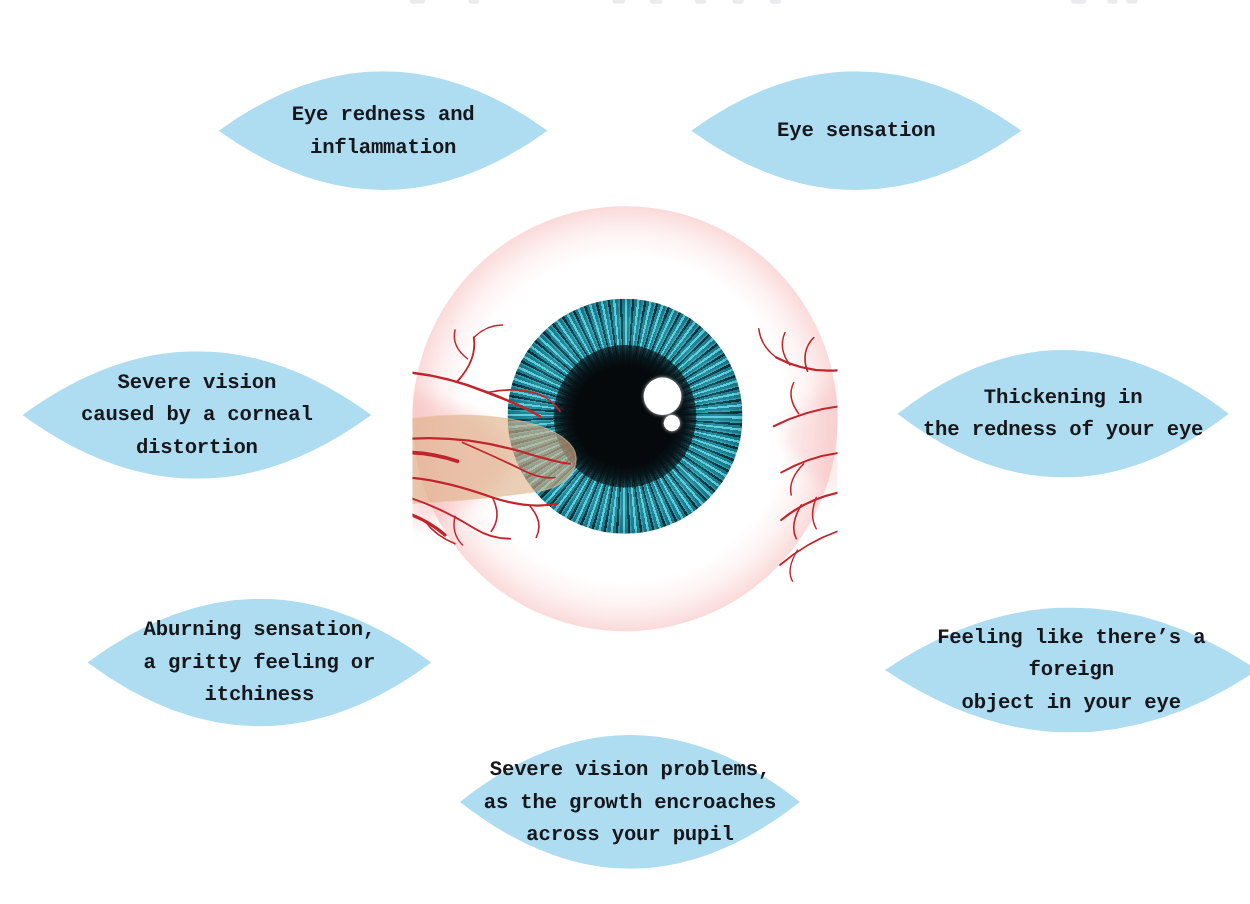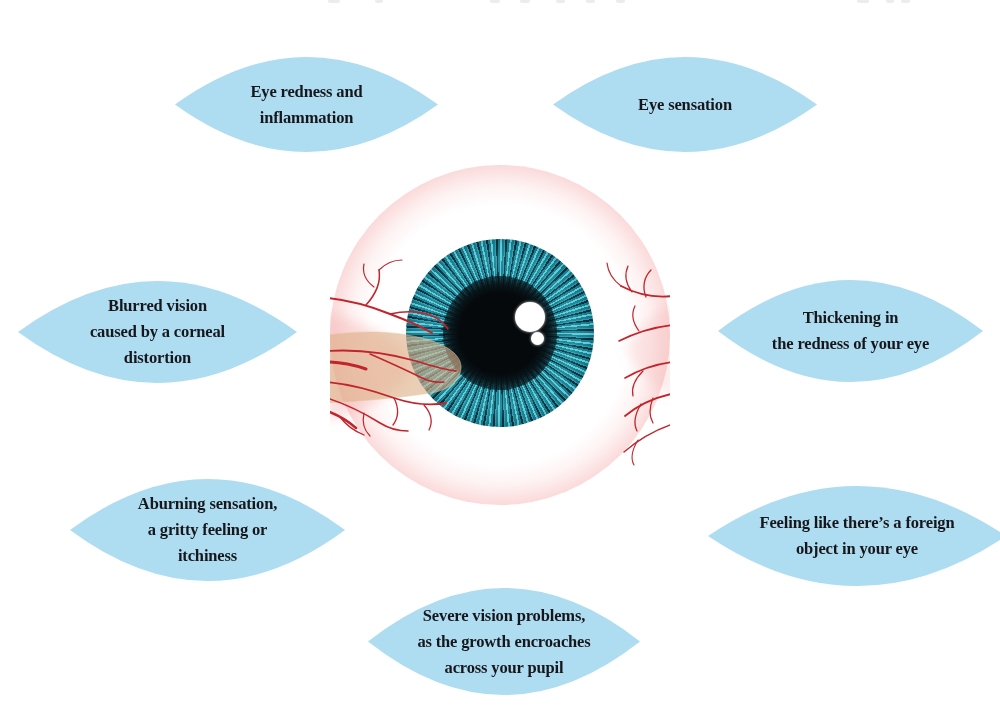--- a/index.html
+++ b/index.html
@@ -1,20 +1,20 @@
 <!DOCTYPE html>
 <html style="--background: #ffffff; --bubble-fill: #aedcf1; --label-color: #17171b; --vessel-red: #c2242c; --growth-tan: #ddb088; --sclera-pink: #f4a8a8; --iris-teal-light: #5ecddb; --iris-teal-mid: #1a7c8d; --iris-teal-dark: #0a303c; --pupil-black: #05090c; --highlight-white: #ffffff;"><head>
 <meta charset="utf-8">
 <style>
   * { margin:0; padding:0; box-sizing:border-box; }
   html, body { background:#fff; }
   .canvas {
     position:relative; width:1000px; height:723px; overflow:hidden;
     background:var(--background,#fff);
-    font-family:Liberation Serif, serif;
+    font-family:Liberation Mono, monospace;
   }
   
   .remnants { position:absolute; top:0; left:0; width:100%; height:4px; }
   .remnant { position:absolute; top:0; height:3px; background:#ececee; border-radius:0 0 2px 2px; }
 
   
   .bubble { position:absolute; display:flex; align-items:center; justify-content:center; }
   .bubble .lens { position:absolute; inset:0; width:100%; height:100%; color:var(--bubble-fill,#aedcf1); }
   .bubble .lens path { fill:currentColor; }
   .bubble .label {
@@ -89,21 +89,21 @@
     <svg class="lens" viewBox="0 0 100 100" preserveAspectRatio="none">
       <path d="M 0 50 Q 50 -50 100 50 Q 50 150 0 50 Z"></path>
     </svg>
     <div class="label">Eye sensation</div>
   </div>
 
   <div class="bubble" style="left:18px;top:281px;width:279px;height:102px">
     <svg class="lens" viewBox="0 0 100 100" preserveAspectRatio="none">
       <path d="M 0 50 Q 50 -50 100 50 Q 50 150 0 50 Z"></path>
     </svg>
-    <div class="label">Blurred vision
+    <div class="label">Severe vision
 caused by a corneal
 distortion</div>
   </div>
 
   <div class="bubble" style="left:718px;top:280px;width:265px;height:102px">
     <svg class="lens" viewBox="0 0 100 100" preserveAspectRatio="none">
       <path d="M 0 50 Q 50 -50 100 50 Q 50 150 0 50 Z"></path>
     </svg>
     <div class="label">Thickening in
 the redness of your eye</div>

